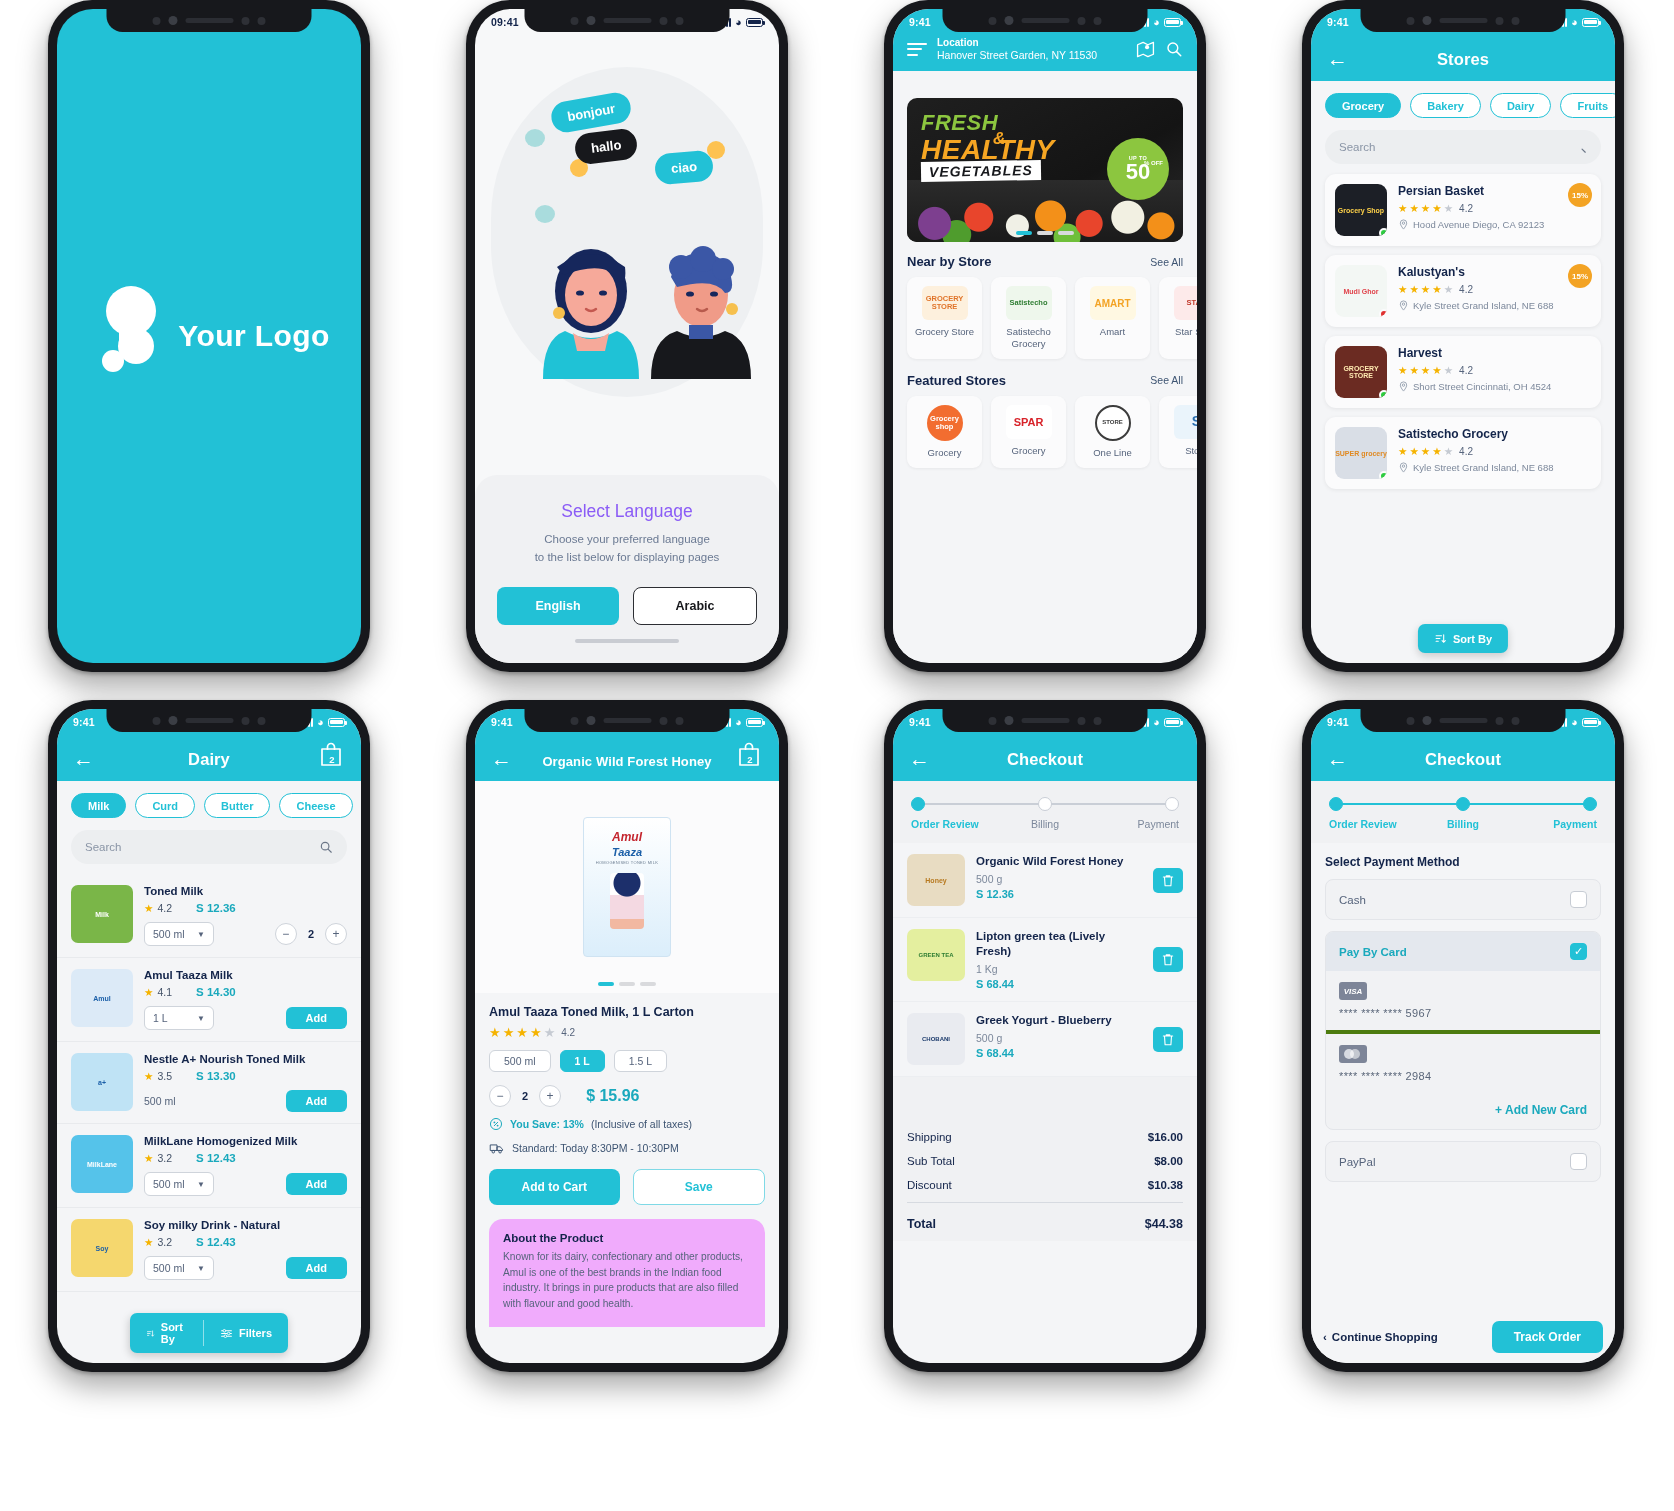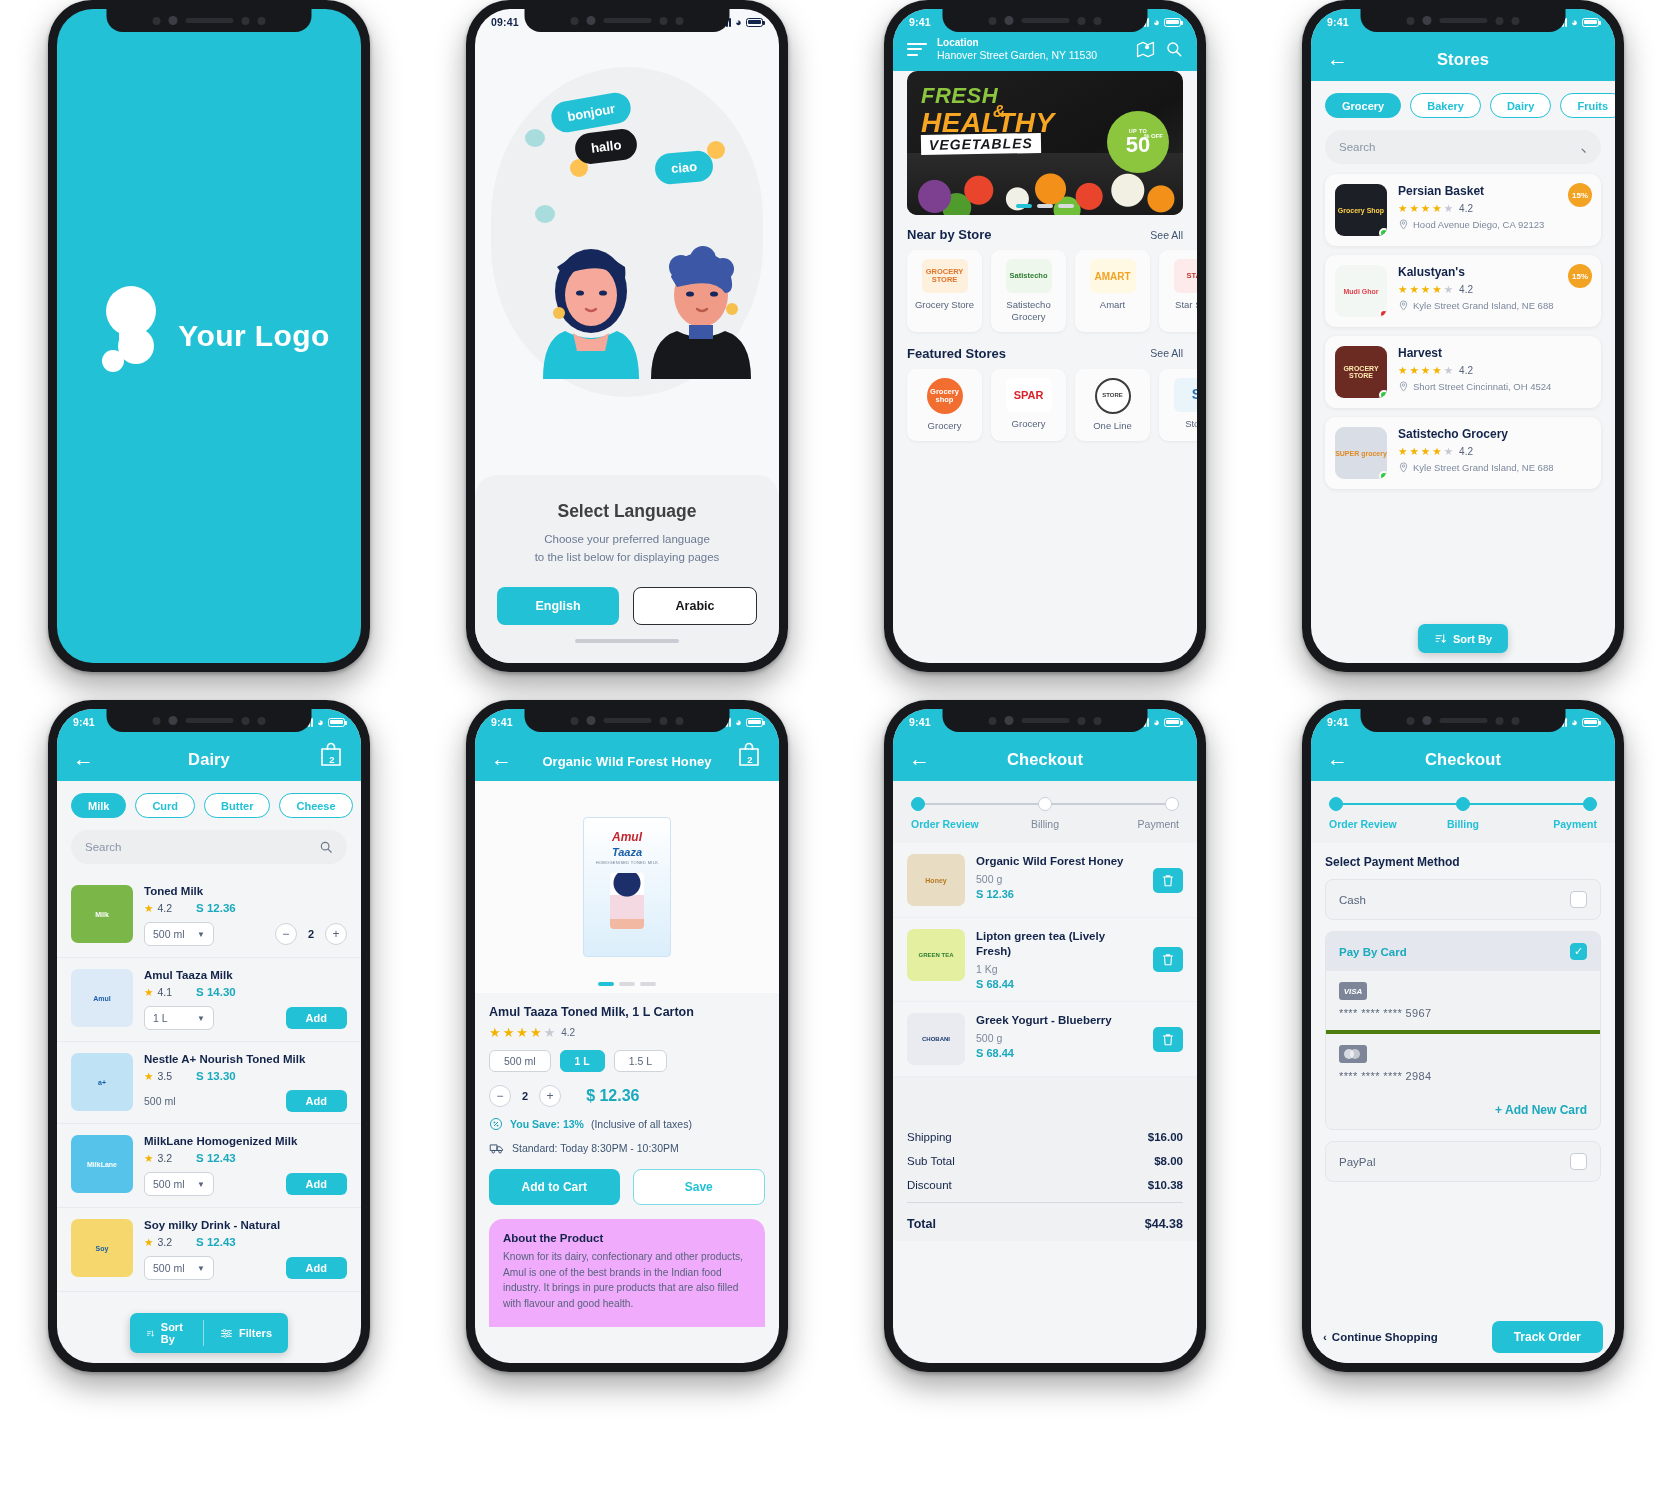--- a/index.html
+++ b/index.html
@@ -93,38 +93,38 @@
   .lang-illus { flex:1; position:relative; }
   .blobbg { position:absolute; left:16px; right:16px; top:58px; height:330px; border-radius:50%/46%; background:#eef0f2; }
   .bub { position:absolute; font-size:13px; font-weight:bold; color:#fff; padding:8px 16px; border-radius:22px; }
   .bub.b1 { background:#22c1d6; left:76px; top:88px; transform:rotate(-10deg); }
   .bub.b2 { background:#17181c; left:100px; top:122px; transform:rotate(-7deg); }
   .bub.b3 { background:#22c1d6; left:180px; top:143px; transform:rotate(-5deg); }
   .dot-y { position:absolute; width:18px; height:18px; border-radius:50%; background:#fdc251; }
   .dot-t { position:absolute; width:20px; height:18px; border-radius:50%; background:#a9dcdd; }
   .person { position:absolute; bottom:96px; }
   .lang-panel { background:#f0f1f3; border-radius:22px 22px 0 0; padding:26px 22px 20px; }
-  .lang-title { text-align:center; font-size:17.5px; font-weight:bold; color:#404040; }
+  .lang-title { text-align:center; font-size:17.5px; font-weight:normal; color:#8b5cf6; }
   .lang-sub { text-align:center; font-size:11.5px; color:#6b7a93; line-height:1.55; margin-top:9px; }
   .lang-btns { display:flex; gap:14px; margin-top:20px; }
   .lbtn { flex:1; height:38px; border-radius:8px; display:flex; align-items:center; justify-content:center;
     font-size:12.5px; font-weight:bold; cursor:pointer; }
   .lbtn.fill { background:#22c1d6; color:#fff; }
   .lbtn.ghost { background:#fff; color:#17181c; border:1.5px solid #2c2e33; }
   .homebar { width:104px; height:4px; border-radius:3px; background:#c9ccd2; margin:14px auto 0; }
 
   
   .home-head { background:#22c1d6; padding:28px 14px 10px; display:flex; align-items:center; gap:10px; color:#fff; }
   .burger { display:flex; flex-direction:column; gap:3.5px; width:20px; }
   .burger i { height:2px; background:#fff; border-radius:2px; }
   .burger i:nth-child(2){width:15px;} .burger i:nth-child(3){width:11px;}
   .loc-label { font-size:10px; font-weight:bold; }
   .loc-addr { font-size:10.5px; margin-top:1px; white-space:nowrap; }
   .head-icons { margin-left:auto; display:flex; gap:10px; align-items:center; }
-  .home-body { background:#f4f5f7; height:calc(100% - 92px); overflow:hidden; }
+  .home-body { background:#f4f5f7; height:calc(100% - 92px); overflow:hidden;margin-top:27px; }
   .banner {
     margin:0 14px; height:144px; border-radius:10px; position:relative; overflow:hidden;
     background:linear-gradient(150deg,#1f1f1f 0%,#141414 60%,#2a2a2a 100%);
   }
   .banner .fresh { position:absolute; left:14px; top:12px; font-size:22px; font-weight:bold; color:#8cc63f; letter-spacing:.5px; font-style:italic; }
   .banner .amp { position:absolute; left:86px; top:31px; font-size:17px; color:#f6a623; font-weight:bold; font-style:italic;}
   .banner .healthy { position:absolute; left:14px; top:36px; font-size:28px; font-weight:bold; color:#f6a623; letter-spacing:.5px; font-style:italic;text-align:center;}
   .banner .veg { position:absolute; left:14px; top:63px; background:#fff; color:#17181c; font-size:14px; font-weight:bold;
      padding:2px 8px; letter-spacing:1px; transform:rotate(-1deg); font-style:italic;}
   .banner .splat { position:absolute; right:14px; top:40px; width:62px;height:62px; border-radius:50%; background:#8cc63f;
@@ -890,21 +890,21 @@
         </div>
         <div class="size-row">
           <div class="size">500 ml</div>
           <div class="size on">1 L</div>
           <div class="size">1.5 L</div>
         </div>
         <div class="pd-qrow">
           <span class="stp">−</span>
           <span class="qty">2</span>
           <span class="stp">+</span>
-          <span class="pd-price">$ 12.36</span>
+          <span class="pd-price">$ 15.96</span>
         </div>
         <div class="info-line">
           <svg width="14" height="14" viewBox="0 0 24 24">
             <circle cx="12" cy="12" r="9.5" fill="none" stroke="#1aa9bd" stroke-width="1.7"></circle>
             <path d="M9 15l6-6" stroke="#1aa9bd" stroke-width="1.7" stroke-linecap="round"></path>
             <circle cx="9.3" cy="9.3" r="1.6" fill="#1aa9bd"></circle>
               <circle cx="14.7" cy="14.7" r="1.6" fill="#1aa9bd"></circle>
           </svg>
           <b>You Save: 13%</b>
           <span>(Inclusive of all taxes)</span>

